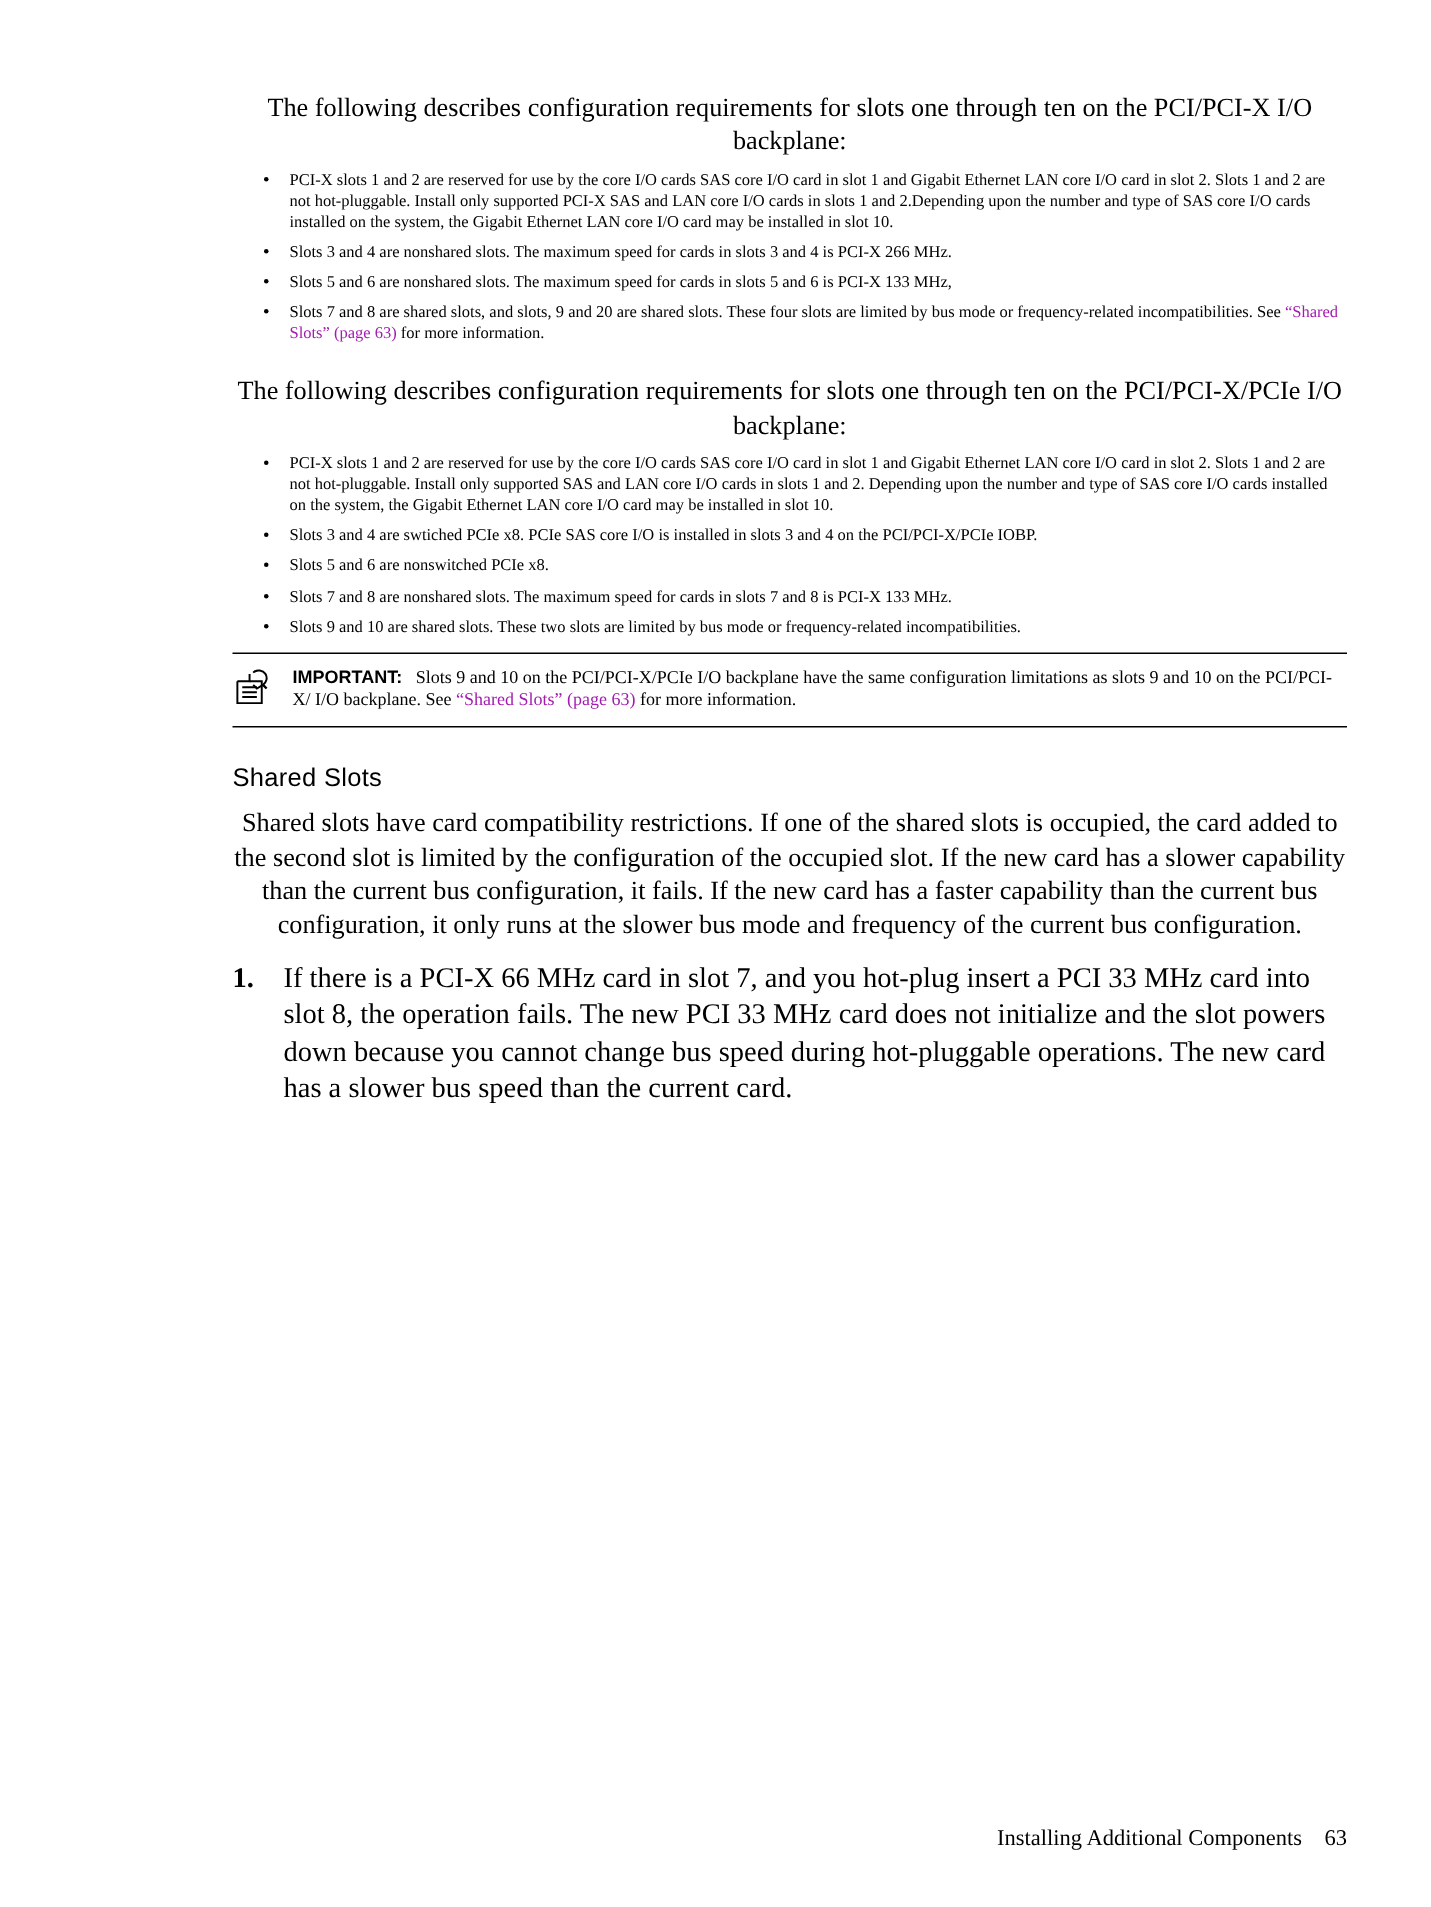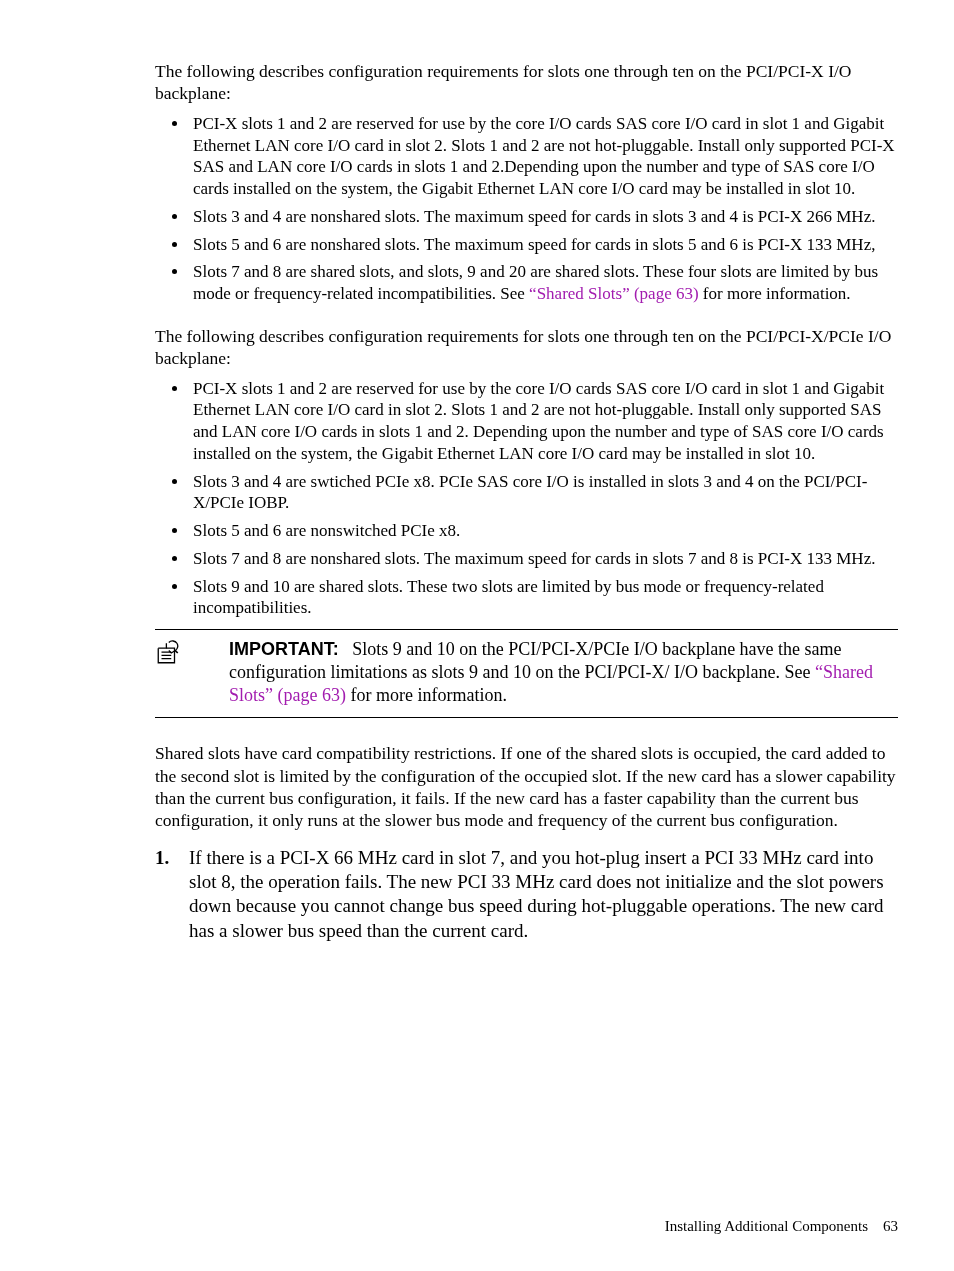--- a/index.html
+++ b/index.html
@@ -20,25 +20,26 @@
     font-family: Arial, Helvetica, sans-serif;
     font-weight: 400;
     font-size: 17px;
     margin: 0 0 8px 0;
     letter-spacing: 0.2px;
   }
   .para {
     font-size: 17.5px;
     line-height: 1.28;
     margin: 0 0 8px 0;
+    text-align: center;
   }
   ul.bullets {
     margin: 0 0 10px 0;
     padding-left: 34px;
-    font-size: 17px;
+    font-size: 11px;
     line-height: 1.28;
   }
   ul.bullets > li {
     margin-bottom: 6px;
     padding-left: 4px;
   }
   .link {
     color: #a21caf;
     text-decoration: none;
   }
@@ -52,23 +53,22 @@
   }
   .note-icon {
     flex: 0 0 40px;
     display: flex;
     align-items: flex-start;
     justify-content: flex-start;
     padding-top: 2px;
   }
   .note-body {
     flex: 1;
-    font-size: 18px;
+    font-size: 12px;
     line-height: 1.28;
-    margin-left: 34px;
   }
   .note-label {
     font-family: Arial, Helvetica, sans-serif;
     font-weight: 700;
   }
   ol.numbered {
     margin: 0 0 10px 0;
     padding-left: 0;
     list-style: none;
     counter-reset: num;
@@ -134,20 +134,21 @@
           <path d="M17 3 C20 0 25 1 27 4 C29 7 28 11 25 13 L20 16 L17 13"></path>
           <path d="M25 13 L28 16" stroke-width="2"></path>
         </g>
       </svg>
     </div>
     <div class="note-body">
       <span class="note-label">IMPORTANT:</span>&nbsp;&nbsp;&nbsp;<span>Slots 9 and 10 on the PCI/PCI-X/PCIe I/O backplane have the same configuration limitations as slots 9 and 10 on the PCI/PCI-X/ I/O backplane. See </span><a class="link" href="#">“Shared Slots” (page 63)</a><span> for more information.</span>
     </div>
   </div>
 
+  <div class="h3">Shared Slots</div>
   <p class="para">Shared slots have card compatibility restrictions. If one of the shared slots is occupied, the card added to the second slot is limited by the configuration of the occupied slot. If the new card has a slower capability than the current bus configuration, it fails. If the new card has a faster capability than the current bus configuration, it only runs at the slower bus mode and frequency of the current bus configuration.</p>
   <div class="gap-sm"></div>
   <ol class="numbered">
     <li>If there is a PCI-X 66 MHz card in slot 7, and you hot-plug insert a PCI 33 MHz card into slot 8, the operation fails. The new PCI 33 MHz card does not initialize and the slot powers down because you cannot change bus speed during hot-pluggable operations. The new card has a slower bus speed than the current card.</li>
   </ol>
 
   <div class="footer">
     <span>Installing Additional Components</span>&nbsp;&nbsp;&nbsp;&nbsp;<span>63</span>
   </div>
 

